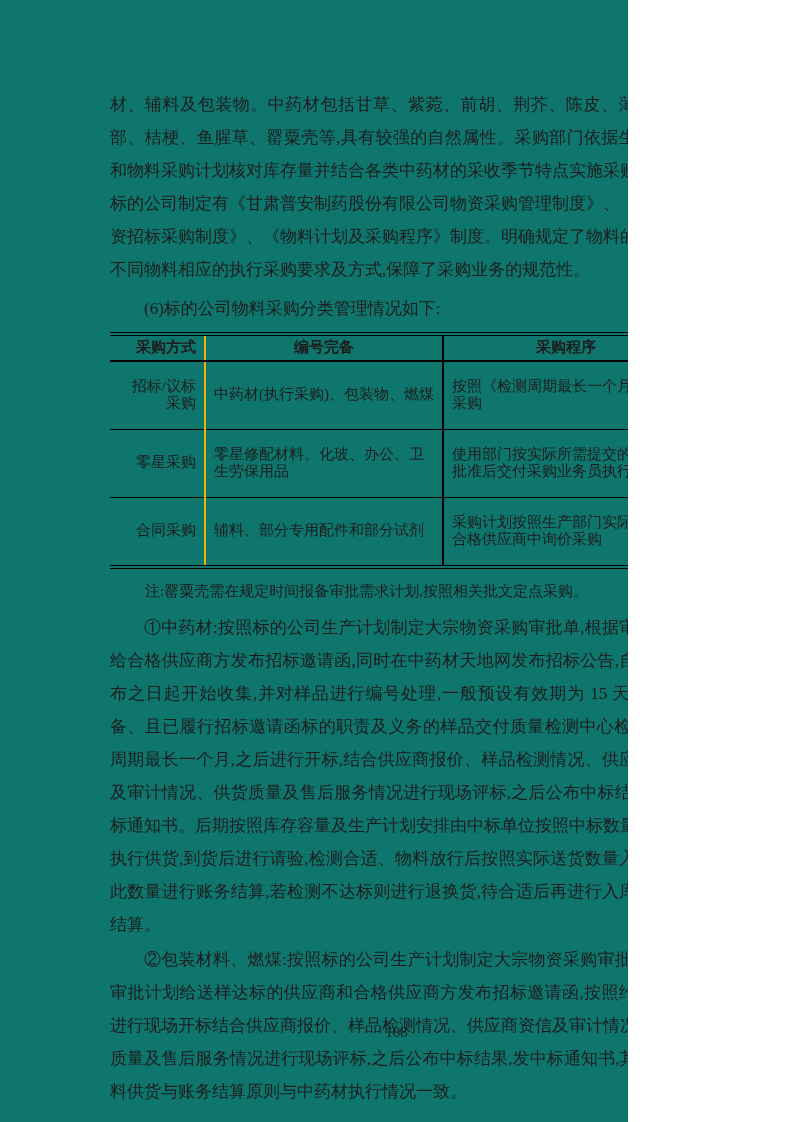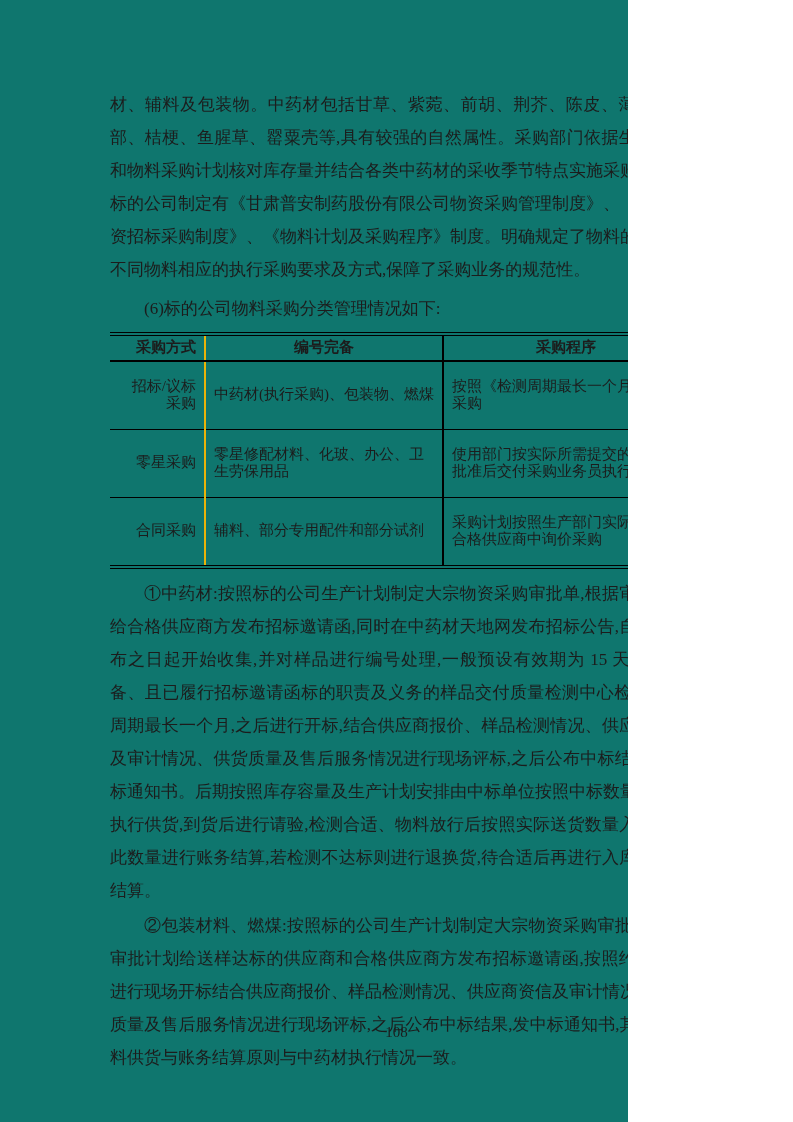--- a/index.html
+++ b/index.html
@@ -120,20 +120,21 @@
           <td>使用部门按实际所需提交的请购单批准后交付采购业务员执行采购</td>
         </tr>
         <tr>
           <td class="c1">合同采购</td>
           <td class="c2">辅料、部分专用配件和部分试剂</td>
           <td>采购计划按照生产部门实际所需在合格供应商中询价采购</td>
         </tr>
       </tbody>
     </table>
 
+    <p class="table-note">注:罂粟壳需在规定时间报备审批需求计划,按照相关批文定点采购。</p>
 
 
     <p class="body-text indent flow-para">①中药材:按照标的公司生产计划制定大宗物资采购审批单,根据审批计划给合格供应商方发布招标邀请函,同时在中药材天地网发布招标公告,自公告发布之日起开始收集,并对样品进行编号处理,一般预设有效期为 15 天,编号完备、且已履行招标邀请函标的职责及义务的样品交付质量检测中心检测,检测周期最长一个月,之后进行开标,结合供应商报价、样品检测情况、供应商资信及审计情况、供货质量及售后服务情况进行现场评标,之后公布中标结果,发中标通知书。后期按照库存容量及生产计划安排由中标单位按照中标数量及价格执行供货,到货后进行请验,检测合适、物料放行后按照实际送货数量入库并按此数量进行账务结算,若检测不达标则进行退换货,待合适后再进行入库及账务结算。</p>
 
     <p class="body-text indent flow-para second">②包装材料、燃煤:按照标的公司生产计划制定大宗物资采购审批单,根据审批计划给送样达标的供应商和合格供应商方发布招标邀请函,按照约定时间进行现场开标结合供应商报价、样品检测情况、供应商资信及审计情况、供货质量及售后服务情况进行现场评标,之后公布中标结果,发中标通知书,其后期物料供货与账务结算原则与中药材执行情况一致。</p>
 
   </div>
 
   <div class="page-number">108</div>
 </div>

